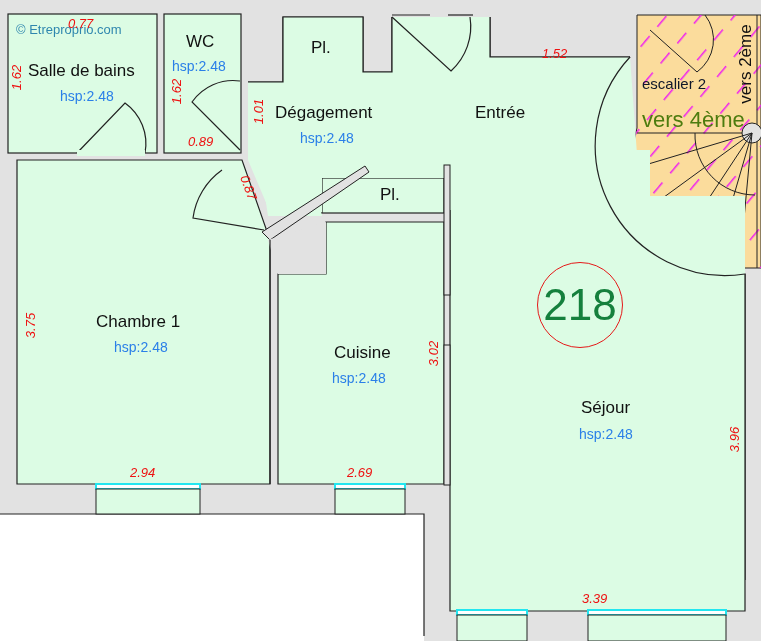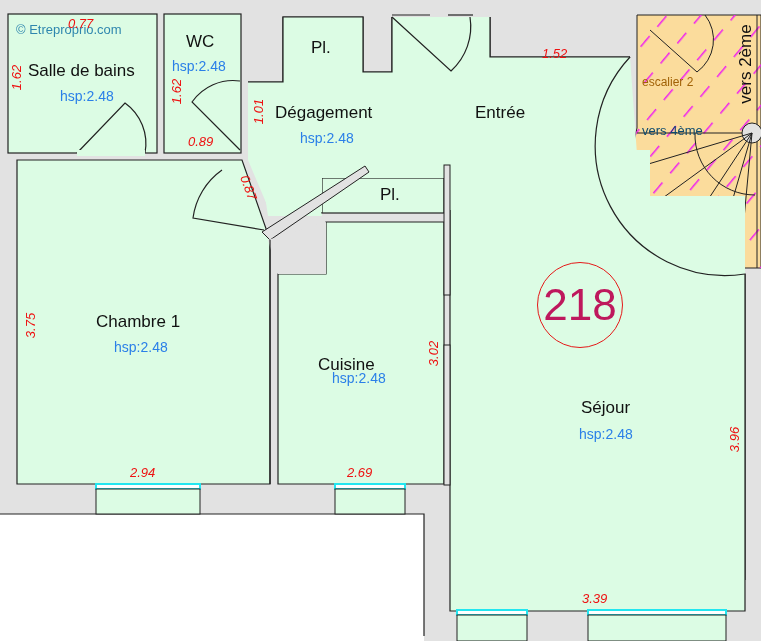--- a/index.html
+++ b/index.html
@@ -3,21 +3,21 @@
 <meta charset="utf-8">
 <style>
   html,body{margin:0;padding:0;background:#ffffff;}
   body{width:761px;height:641px;overflow:hidden;position:relative;font-family:"Liberation Sans",sans-serif;}
   #plan{position:absolute;left:0;top:0;width:761px;height:641px;}
   .lbl{position:absolute;white-space:nowrap;color:#111;font-family:"Liberation Sans",sans-serif;}
   .room{font-size:17px;}
   .hsp{font-size:14px;color:#2a7fe8;}
   .dim{font-size:13px;color:#ee1111;font-style:italic;}
   .rot{transform-origin:center center;}
-  .badge{position:absolute;border:1.5px solid #e51919;border-radius:50%;color:#be185d;display:flex;align-items:center;justify-content:center;font-size:44px;font-family:"Liberation Sans",sans-serif;}
+  .badge{position:absolute;border:1.5px solid #e51919;border-radius:50%;color:#15803d;display:flex;align-items:center;justify-content:center;font-size:44px;font-family:"Liberation Sans",sans-serif;}
   .wm{position:absolute;color:#0369a1;font-size:13px;opacity:.8;}
   .stair-lbl{position:absolute;white-space:nowrap;font-family:"Liberation Sans",sans-serif;}
 </style>
 </head>
 <body>
 
 <svg id="plan" viewBox="0 0 761 641" xmlns="http://www.w3.org/2000/svg">
   <defs>
     <pattern id="hatch" patternUnits="userSpaceOnUse" width="26" height="26" patternTransform="rotate(40)">
       <line x1="0" y1="0" x2="0" y2="14" stroke="#f020f0" stroke-width="3"></line>
@@ -130,29 +130,29 @@
 <div class="lbl room" style="left:475px;top:103px;">Entrée</div>
 <div class="lbl dim" style="left:542px;top:46px;">1.52</div>
 
 <div class="lbl room" style="left:380px;top:185px;">Pl.</div>
 
 <div class="lbl room" style="left:96px;top:312px;">Chambre 1</div>
 <div class="lbl hsp" style="left:114px;top:339px;">hsp:2.48</div>
 <div class="lbl dim rot" style="left:18px;top:318px;transform:rotate(-90deg);">3.75</div>
 <div class="lbl dim" style="left:130px;top:465px;">2.94</div>
 
-<div class="lbl room" style="left:318px;top:343px;margin-top:12px;">Cuisine</div>
+<div class="lbl room" style="left:334px;top:343px;">Cuisine</div>
 <div class="lbl hsp" style="left:332px;top:370px;">hsp:2.48</div>
 <div class="lbl dim rot" style="left:421px;top:346px;transform:rotate(-90deg);">3.02</div>
 <div class="lbl dim" style="left:347px;top:465px;">2.69</div>
 
 <div class="lbl room" style="left:581px;top:398px;">Séjour</div>
 <div class="lbl hsp" style="left:579px;top:426px;">hsp:2.48</div>
 <div class="lbl dim rot" style="left:722px;top:432px;transform:rotate(-90deg);">3.96</div>
 <div class="lbl dim" style="left:582px;top:591px;">3.39</div>
 
 <div class="badge" style="left:537px;top:262px;width:84px;height:84px;">
     <span>218</span>
   </div>
 
-<div class="stair-lbl" style="left:642px;top:75px;font-size:12px;color:#a16207;">escalier 2</div>
-<div class="stair-lbl" style="left:642px;top:107px;font-size:13px;color:#0c4a6e;margin-top:16px;">vers 4ème</div>
+<div class="stair-lbl" style="left:642px;top:75px;font-size:15px;color:#0f172a;">escalier 2</div>
+<div class="stair-lbl" style="left:642px;top:107px;font-size:22px;color:#4d7c0f;">vers 4ème</div>
 <div class="stair-lbl rot" style="left:706px;top:54px;font-size:17px;color:#111;transform:rotate(-90deg);">vers 2ème</div>
 
 </body></html>

